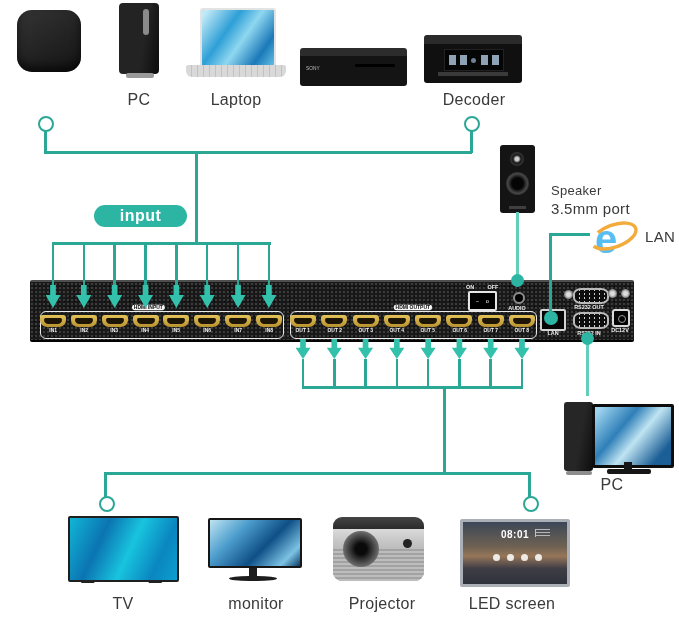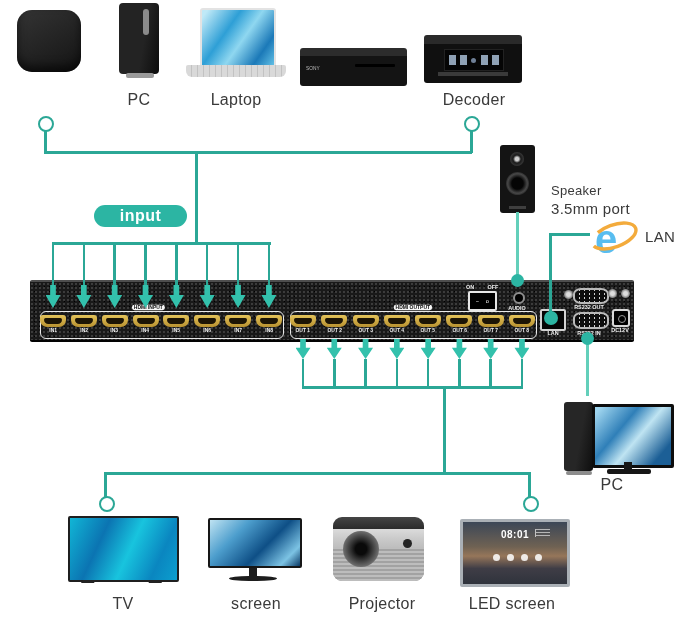--- a/index.html
+++ b/index.html
@@ -345,17 +345,17 @@
                 background:repeating-linear-gradient(#cfcfcf 0 1px,transparent 1px 3px);opacity:.8;"></div>
     <div style="position:absolute;left:30px;top:32px;display:flex;gap:7px;">
       <div style="width:7px;height:7px;border-radius:50%;background:rgba(255,255,255,.85);"></div>
       <div style="width:7px;height:7px;border-radius:50%;background:rgba(255,255,255,.85);"></div>
       <div style="width:7px;height:7px;border-radius:50%;background:rgba(255,255,255,.85);"></div>
       <div style="width:7px;height:7px;border-radius:50%;background:rgba(255,255,255,.85);"></div>
     </div>
   </div>
 
   <div class="devlabel" style="left:83px;top:595px;width:80px;">TV</div>
-  <div class="devlabel" style="left:206px;top:595px;width:100px;">screen</div>
+  <div class="devlabel" style="left:206px;top:595px;width:100px;">monitor</div>
   <div class="devlabel" style="left:452px;top:595px;width:120px;">LED screen</div>
   <div class="devlabel" style="left:332px;top:595px;width:100px;">Projector</div>
 
 </div>
 
 </body></html>

